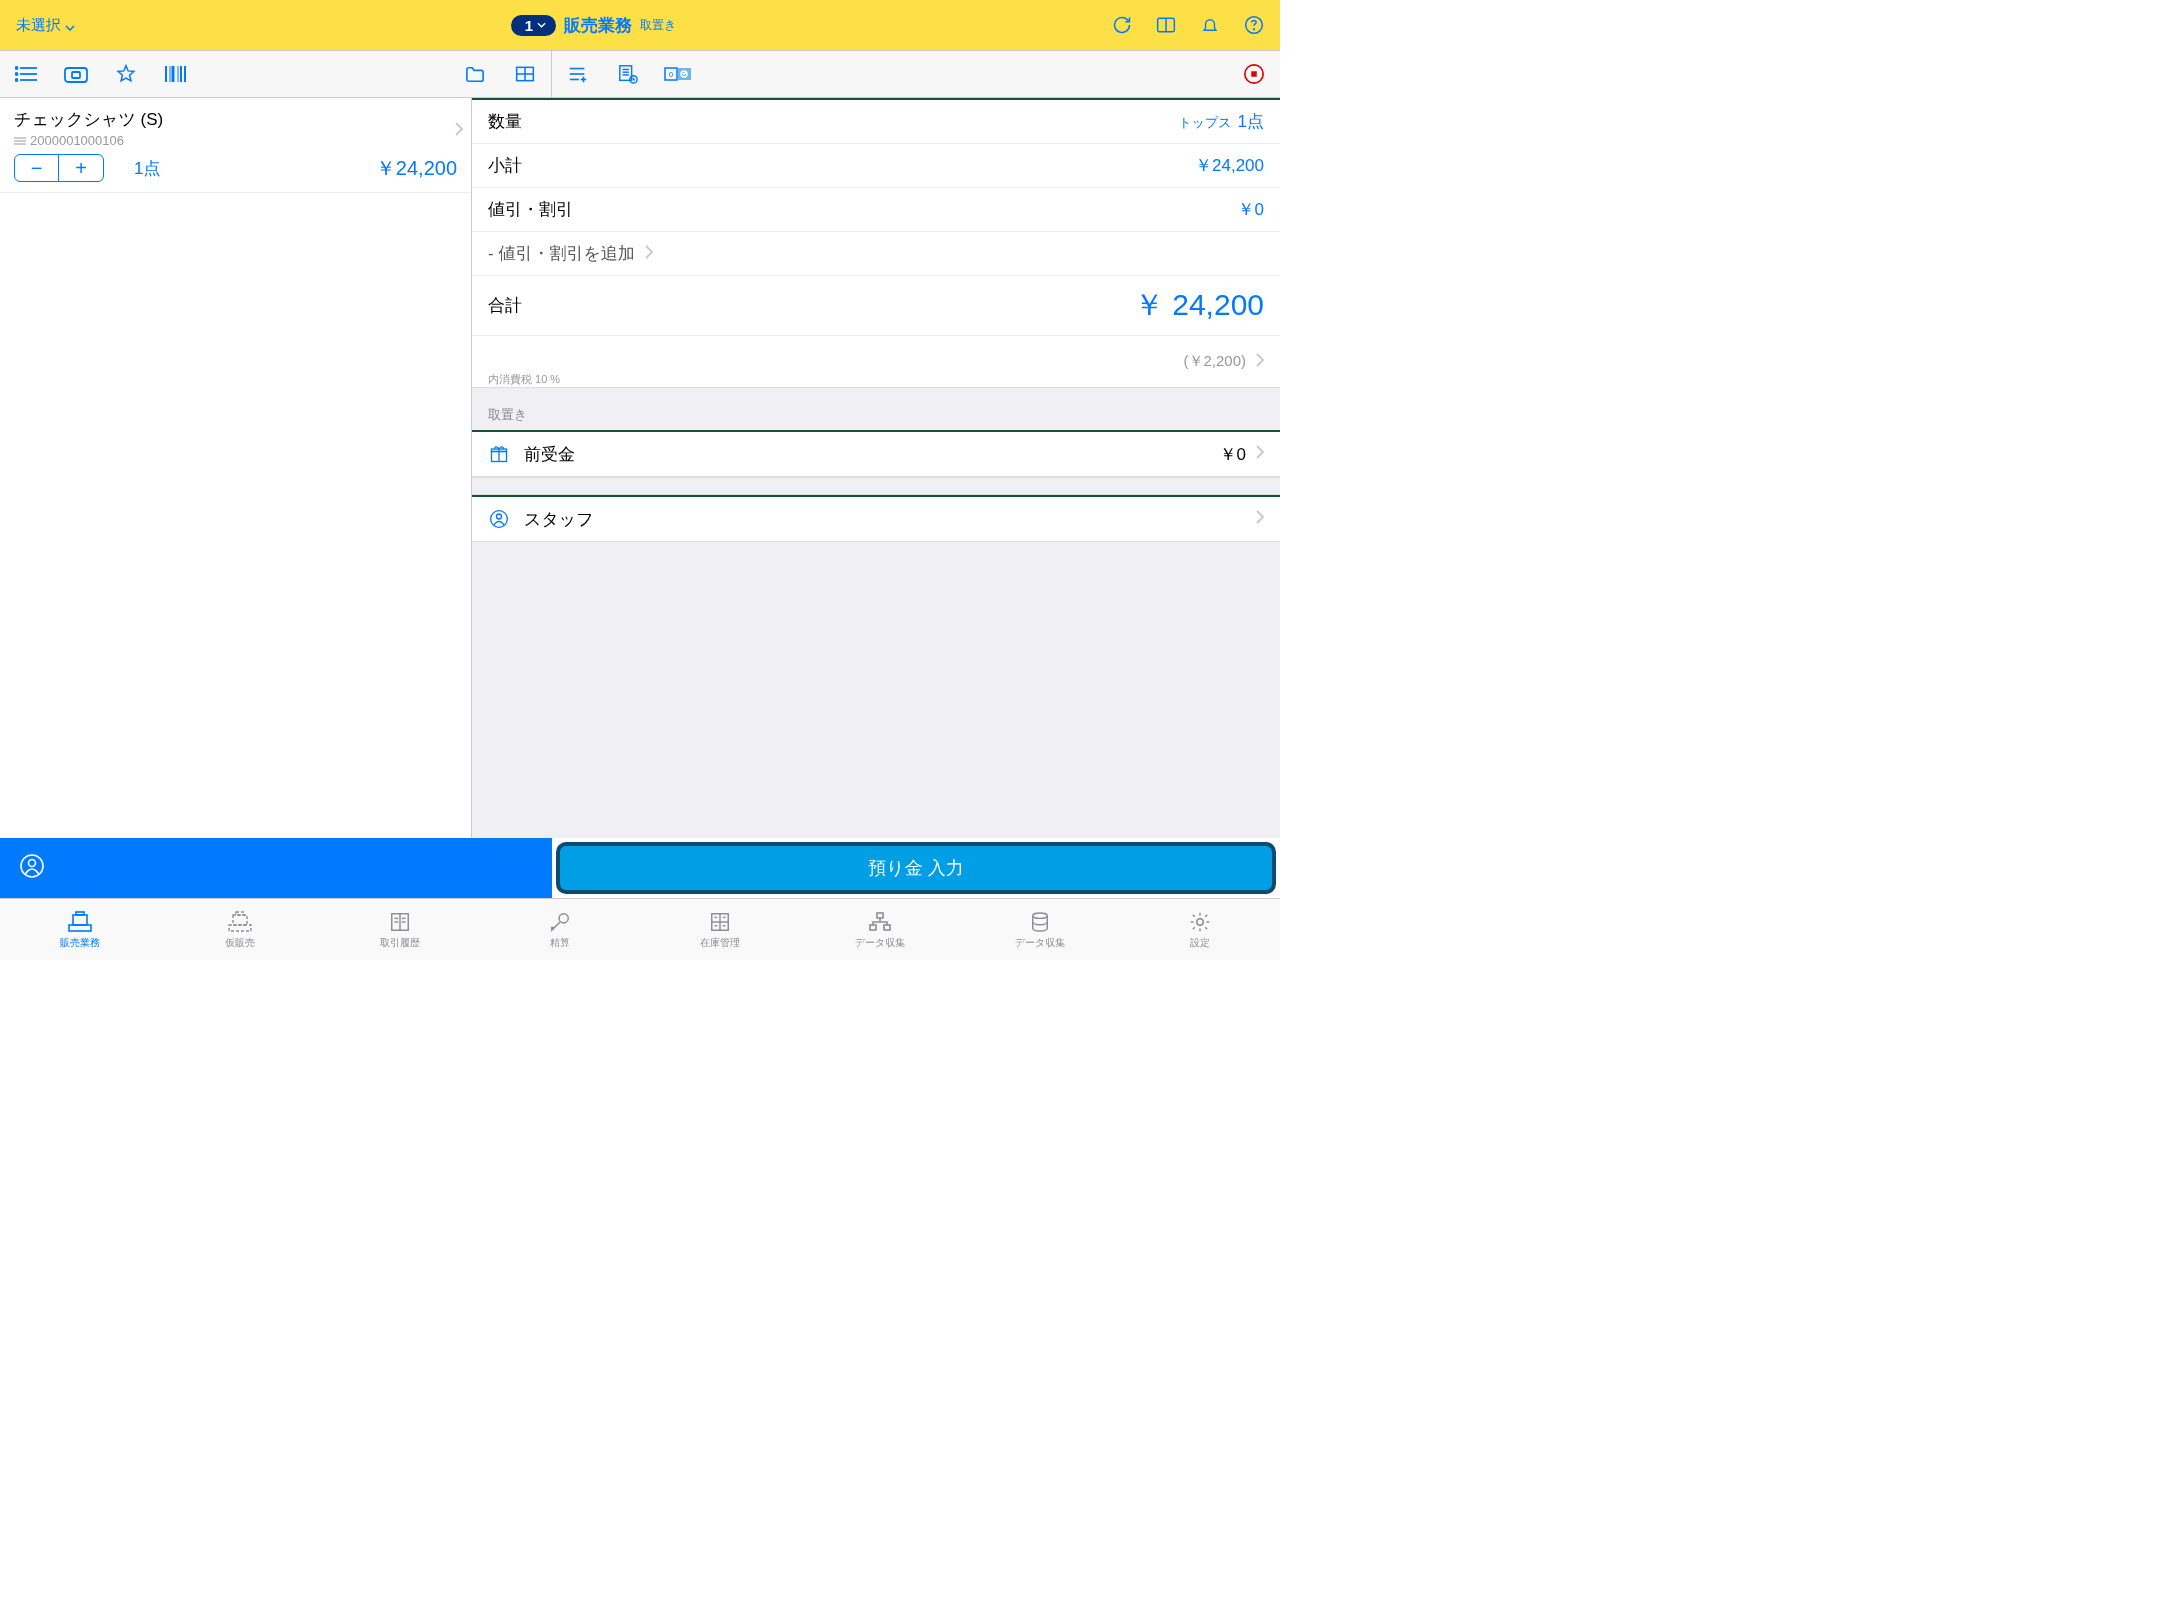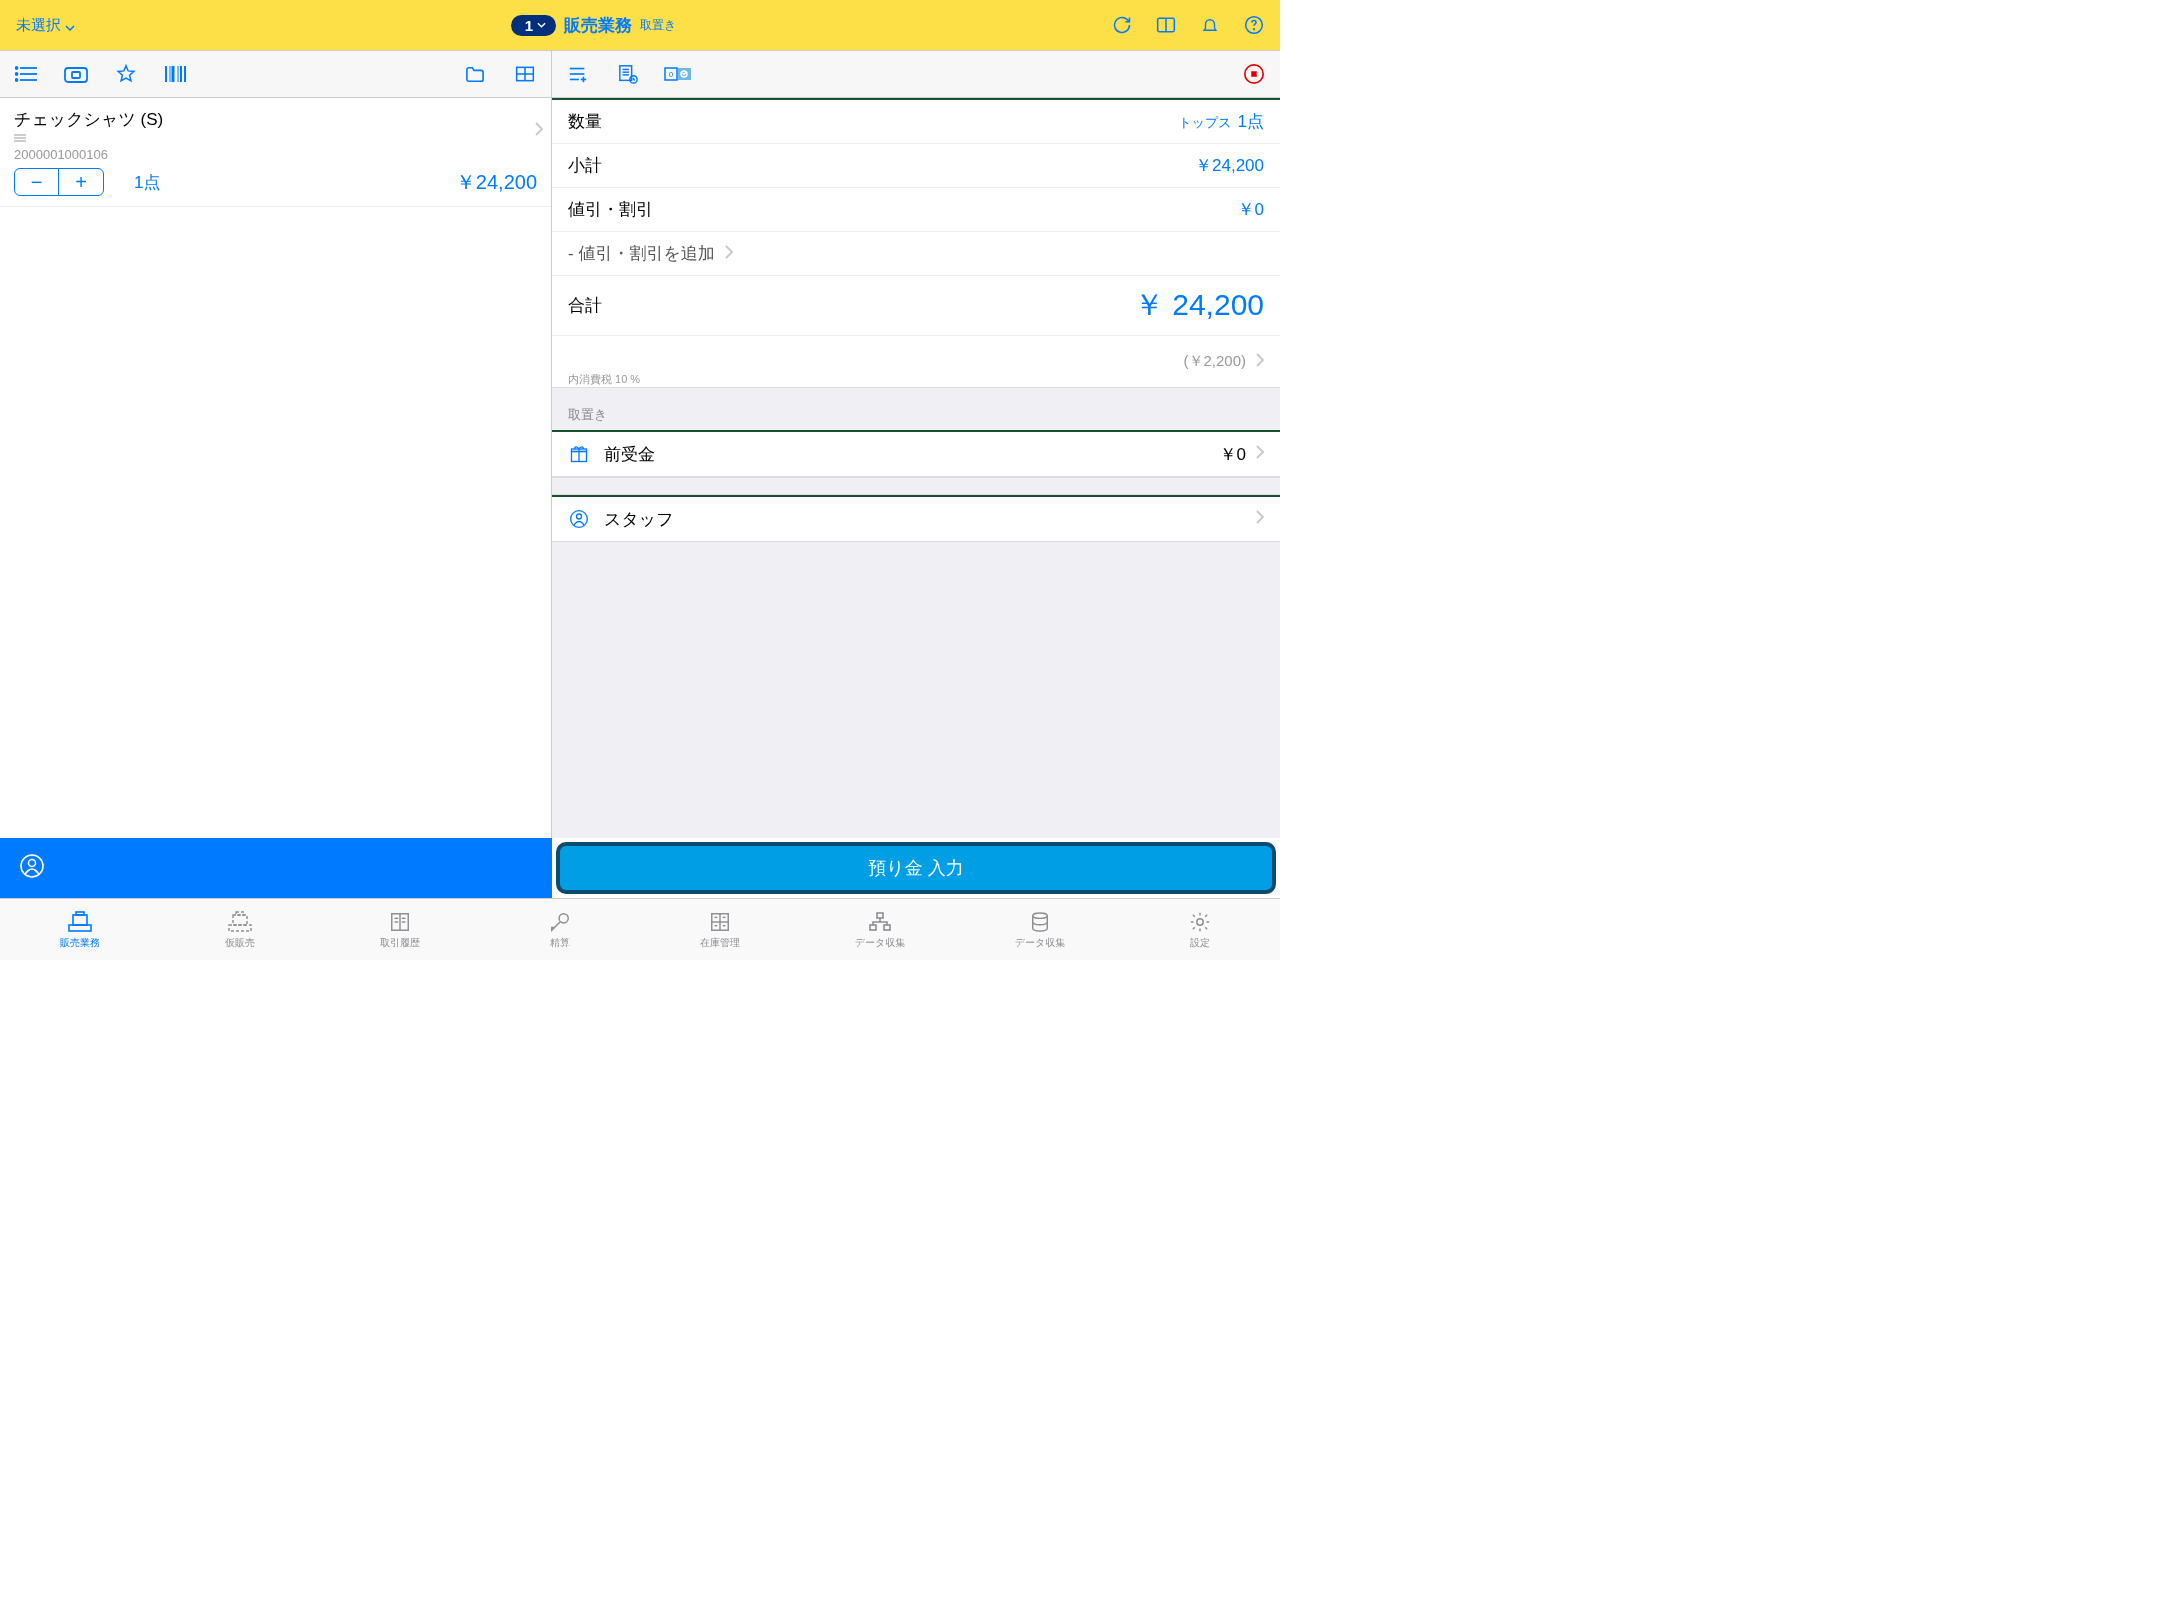--- a/index.html
+++ b/index.html
@@ -20,27 +20,27 @@
   .toolbar-row { display: flex; height: 48px; border-top: 1px solid #ccc; border-bottom: 1px solid #ccc; background: #f7f7f7; }
   .toolbar-left { width: 552px; border-right: 1px solid #ccc; display: flex; align-items: center; padding: 0 12px; gap: 22px; }
   .toolbar-left .spacer { flex: 1; }
   .toolbar-right { flex: 1; display: flex; align-items: center; padding: 0 12px; gap: 22px; }
   .toolbar-right .spacer { flex: 1; }
   .tb-icon { color: #007aff; display:flex; align-items:center; justify-content:center; width:28px; height:24px; }
   .rec-icon { color: #e00000; }
 
   
   .main { display: flex; height: calc(100% - 50px - 48px - 60px - 62px); }
-  .left-pane { width: 552px; border-right: 1px solid #ccc; background: #fff; }
+  .left-pane { width: 472px; border-right: 1px solid #ccc; background: #fff; }
   .right-pane { flex: 1; background: #efeff4; display:flex; flex-direction:column; }
 
   
   .cart-item { padding: 10px 14px; border-bottom: 1px solid #eee; position: relative; }
   .cart-name { font-size: 17px; color: #000; margin-bottom: 2px; }
-  .cart-sku { font-size: 13px; color: #999; display:flex; gap:4px;flex-direction:column;}
+  .cart-sku { font-size: 13px; color: #999; display:flex; align-items:center; gap:4px;}
   .cart-row2 { display: flex; align-items: center; margin-top: 6px; gap: 30px; }
   .stepper { display: flex; border: 1.5px solid #007aff; border-radius: 6px; overflow: hidden; }
   .stepper div { width: 44px; height: 26px; display: flex; align-items: center; justify-content: center; color: #007aff; font-size: 20px; font-weight:300; }
   .stepper div:first-child { border-right: 1px solid #007aff; }
   .qty-text { color: #007aff; font-size: 17px; }
   .price-text { color: #007aff; font-size: 20px; margin-left: auto; }
   .chevron-small { position:absolute; right:8px; top:24px; color:#c7c7cc; }
 
   
   .sum-group { background:#f97316; border-top:2px solid #14532d; border-bottom:1px solid #ddd; }

